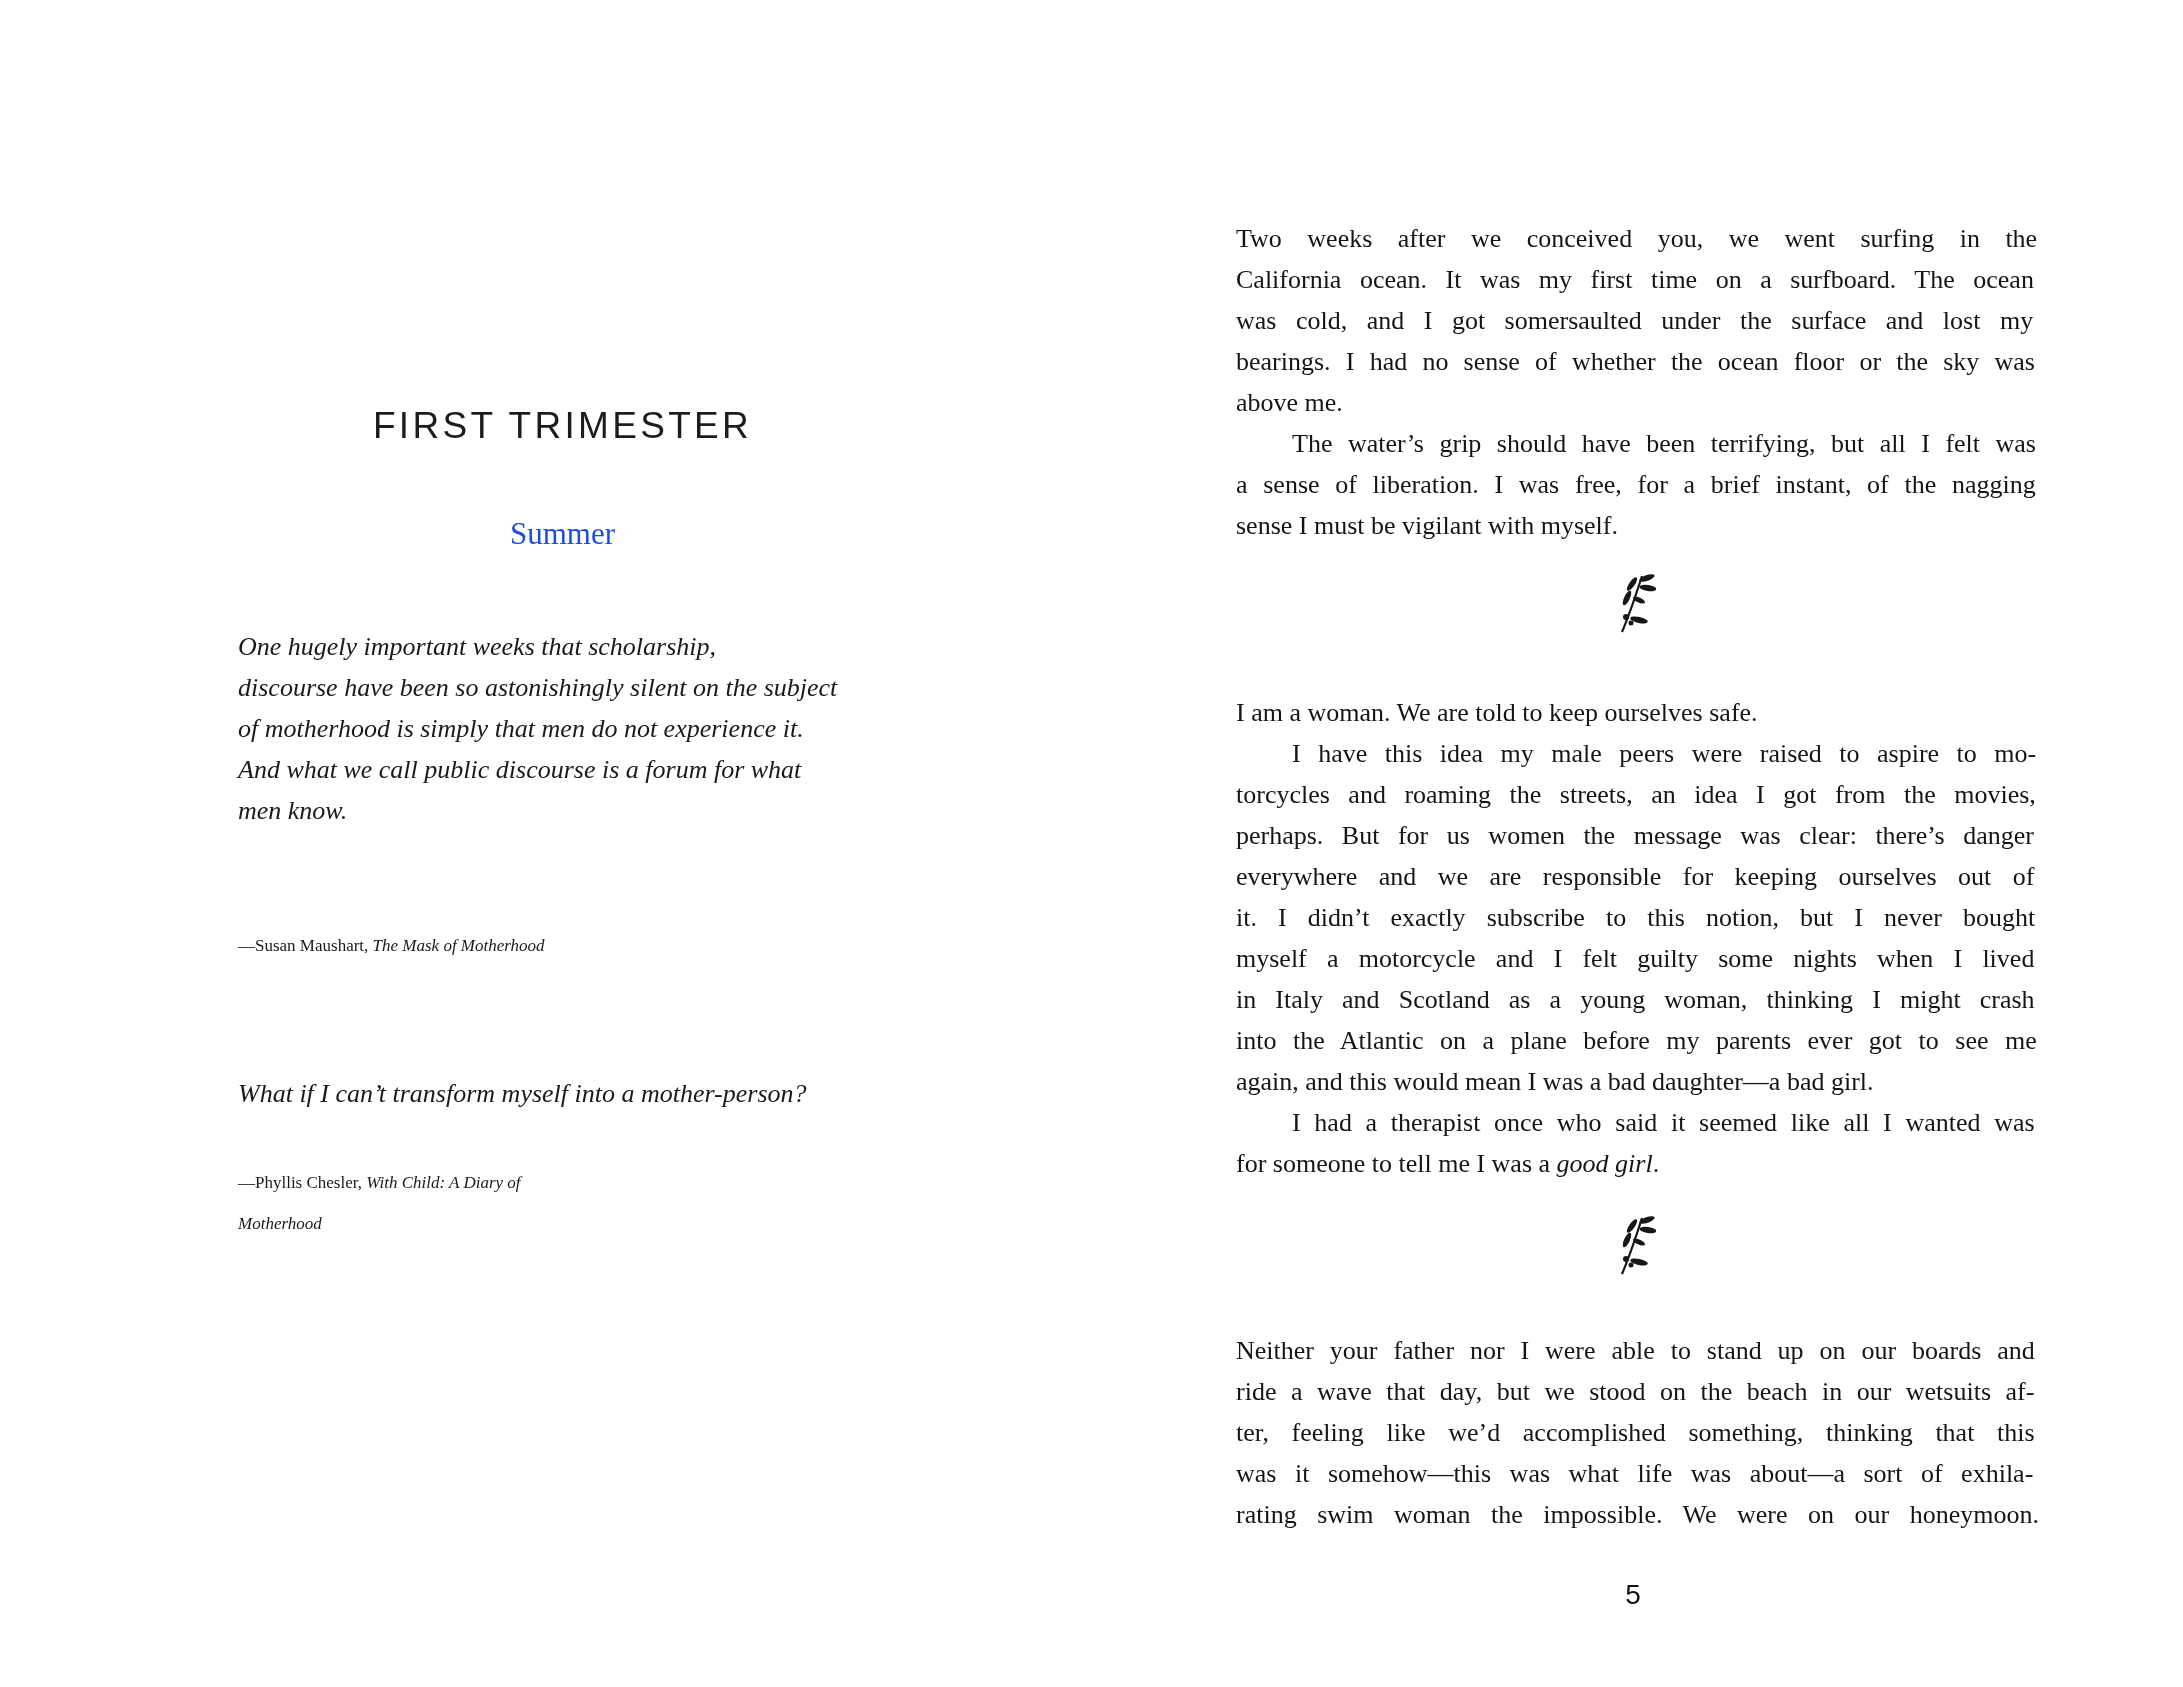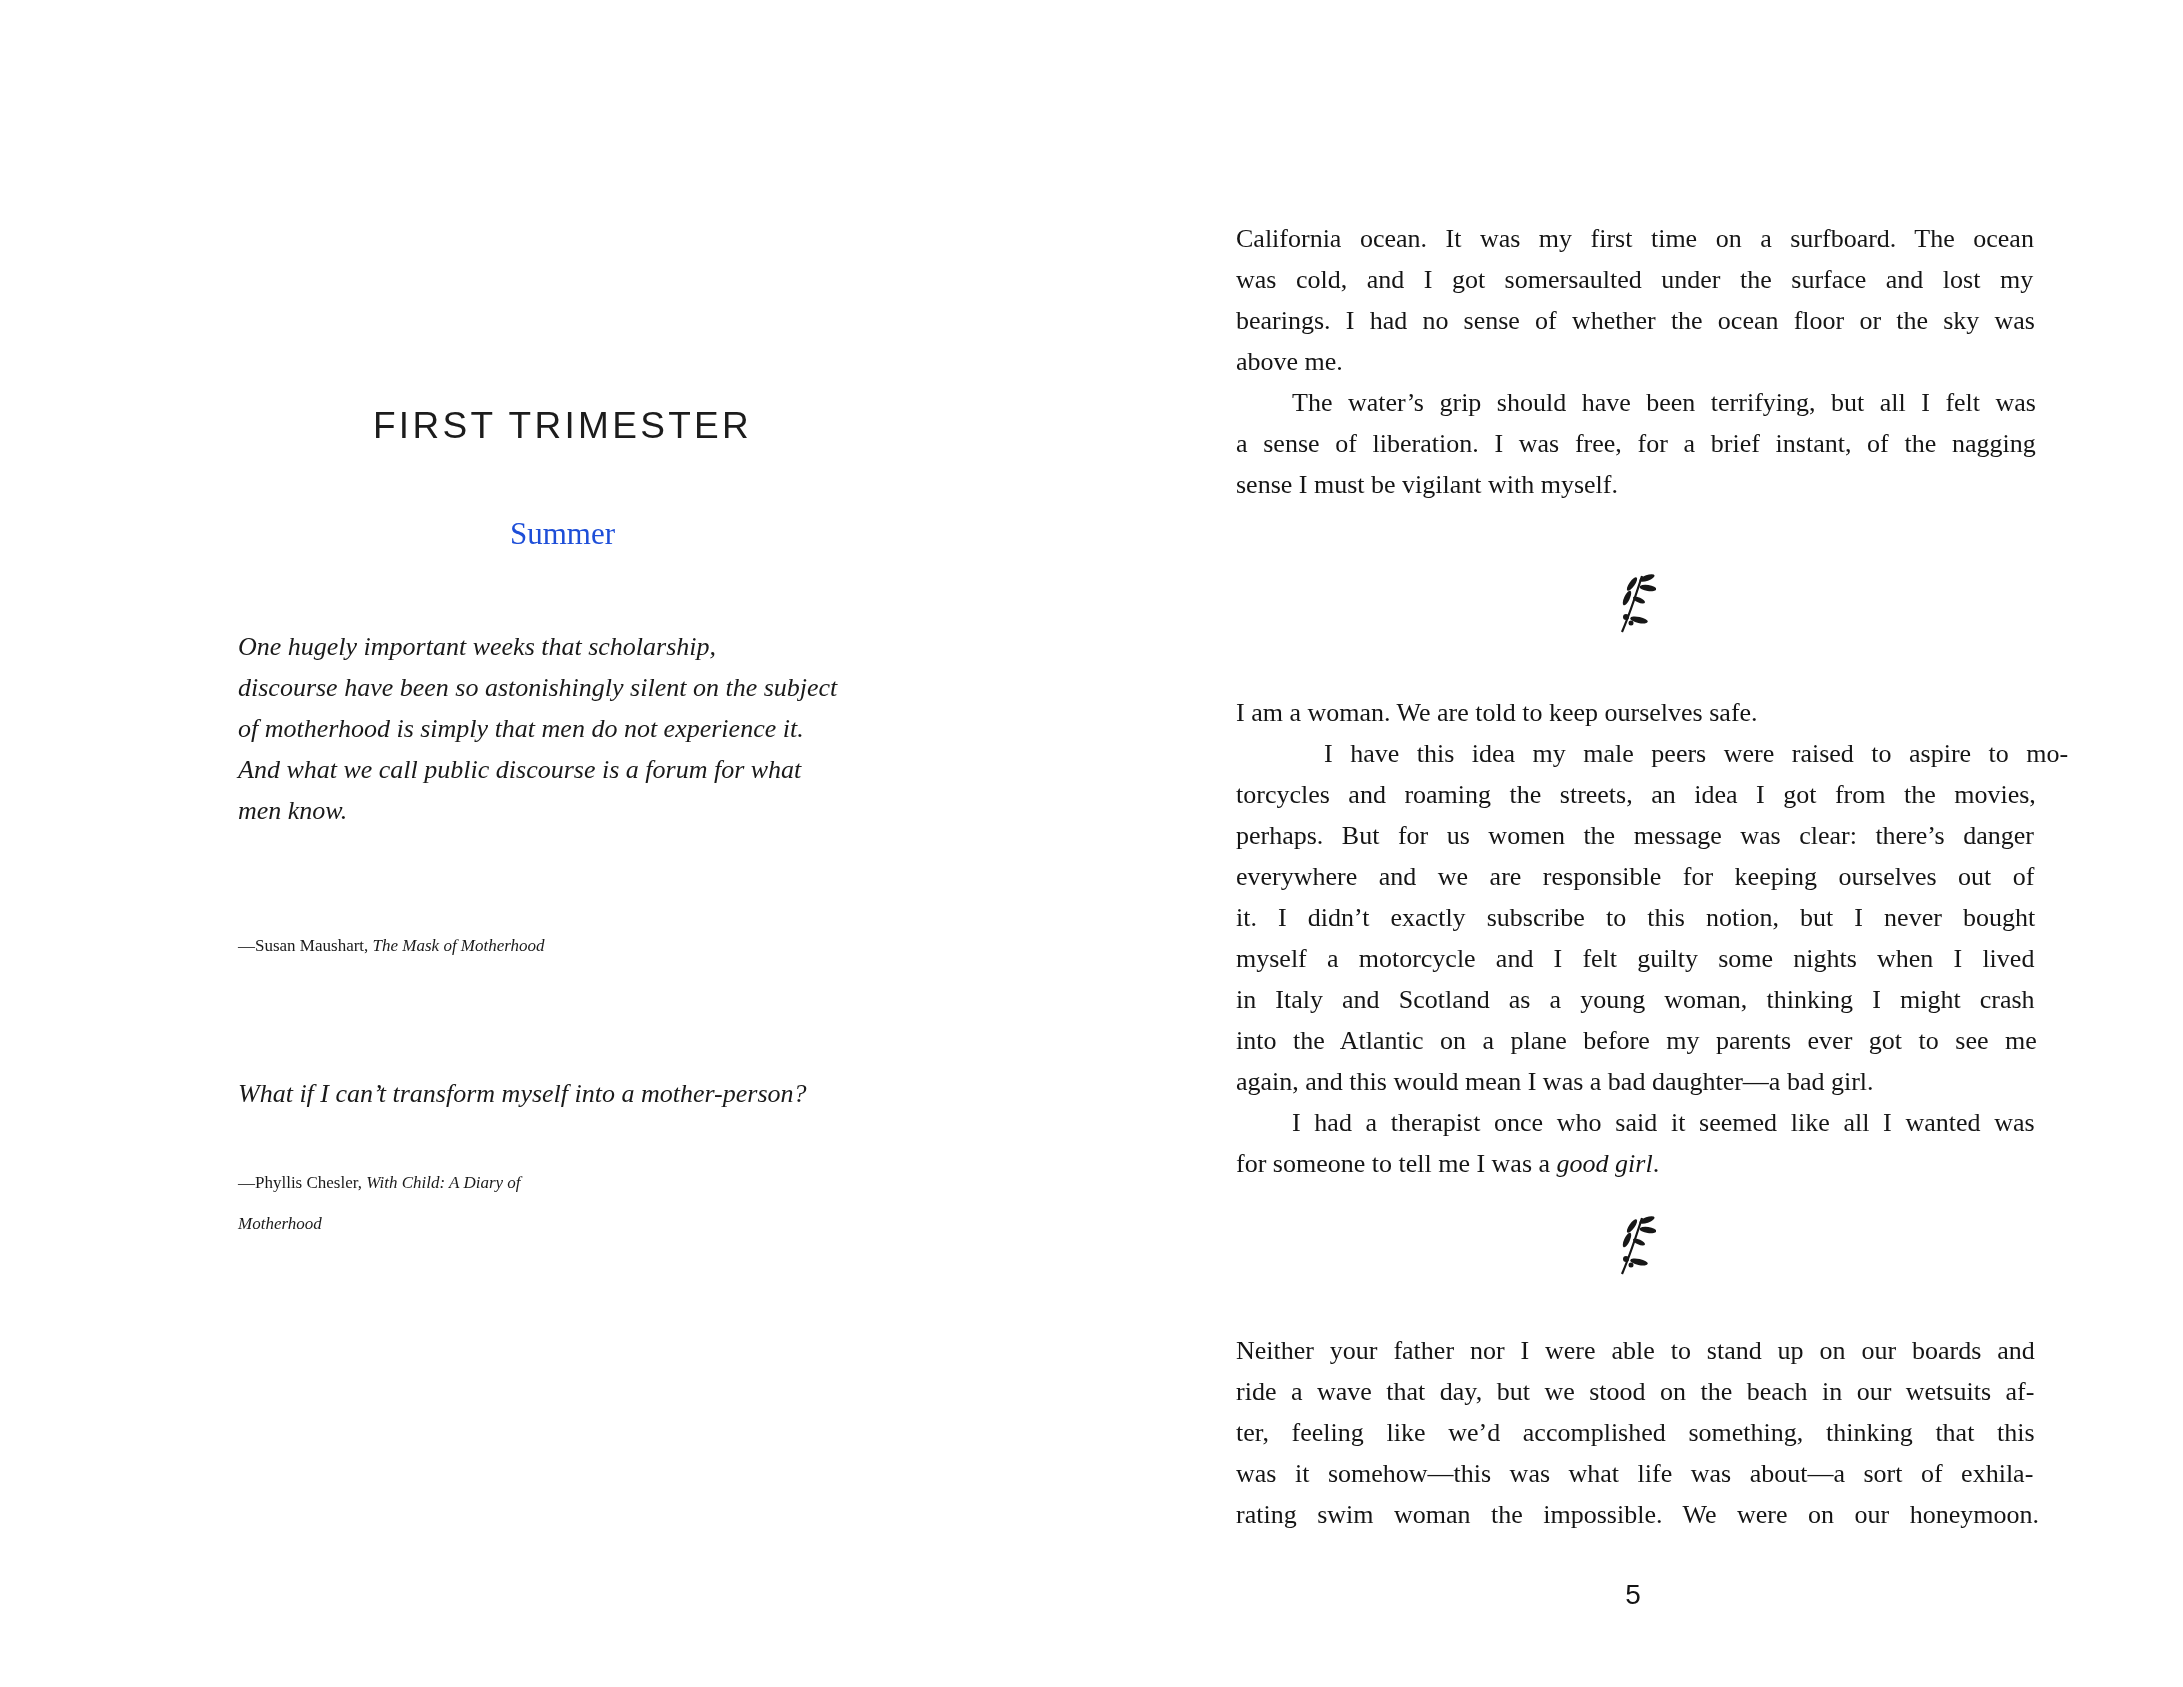--- a/index.html
+++ b/index.html
@@ -62,20 +62,21 @@
     <div id="ep2" class="abs epigraph">
         <div class="eline"><span class="ln">What if I can’t transform myself into a mother-person?</span></div>
       </div>
 
     <p id="at2" class="abs attrib"><span>—Phyllis Chesler, </span><i>With Child: A Diary of</i><br><i>Motherhood</i></p>
   </section>
 
   <section>
     <div id="sec1" class="abs bodyblock">
         <div class="para">
+          <div class="jline"><span class="ln" style="word-spacing: 19px;"><span>Two weeks after we conceived you, we went surfing in the</span></span></div>
           <div class="jline"><span class="ln" style="word-spacing: 12px;"><span>California ocean. It was my first time on a surfboard. The ocean</span></span></div>
           <div class="jline"><span class="ln" style="word-spacing: 13px;"><span>was cold, and I got somersaulted under the surface and lost my</span></span></div>
           <div class="jline"><span class="ln" style="word-spacing: 8.7px;"><span>bearings. I had no sense of whether the ocean floor or the sky was</span></span></div>
           <div class="jline last"><span class="ln"><span>above me.</span></span></div>
         </div>
         <div class="para">
           <div class="jline indent"><span class="ln" style="word-spacing: 9px;"><span>The water’s grip should have been terrifying, but all I felt was</span></span></div>
           <div class="jline"><span class="ln" style="word-spacing: 9.2px;"><span>a sense of liberation. I was free, for a brief instant, of the nagging</span></span></div>
           <div class="jline last"><span class="ln"><span>sense I must be vigilant with myself.</span></span></div>
         </div>
@@ -93,21 +94,21 @@
         <circle cx="14" cy="47" r="3" fill="#171717"></circle>
         <circle cx="19" cy="53" r="2.5" fill="#171717"></circle>
       </svg>
     </div>
 
     <div id="sec2" class="abs bodyblock">
         <div class="para">
           <div class="jline last"><span class="ln"><span>I am a woman. We are told to keep ourselves safe.</span></span></div>
         </div>
         <div class="para">
-          <div class="jline indent"><span class="ln" style="word-spacing: 11px; margin-left: 32px;"><span>I have this idea my male peers were raised to aspire to mo-</span></span></div>
+          <div class="jline indent"><span class="ln" style="word-spacing: 11px;"><span>I have this idea my male peers were raised to aspire to mo-</span></span></div>
           <div class="jline"><span class="ln" style="word-spacing: 12px;"><span>torcycles and roaming the streets, an idea I got from the movies,</span></span></div>
           <div class="jline"><span class="ln" style="word-spacing: 12px;"><span>perhaps. But for us women the message was clear: there’s danger</span></span></div>
           <div class="jline"><span class="ln" style="word-spacing: 15px;"><span>everywhere and we are responsible for keeping ourselves out of</span></span></div>
           <div class="jline"><span class="ln" style="word-spacing: 14.6px;"><span>it. I didn’t exactly subscribe to this notion, but I never bought</span></span></div>
           <div class="jline"><span class="ln" style="word-spacing: 13.7px;"><span>myself a motorcycle and I felt guilty some nights when I lived</span></span></div>
           <div class="jline"><span class="ln" style="word-spacing: 12.6px;"><span>in Italy and Scotland as a young woman, thinking I might crash</span></span></div>
           <div class="jline"><span class="ln" style="word-spacing: 10px;"><span>into the Atlantic on a plane before my parents ever got to see me</span></span></div>
           <div class="jline last"><span class="ln"><span>again, and this would mean I was a bad daughter—a bad girl.</span></span></div>
         </div>
         <div class="para">

